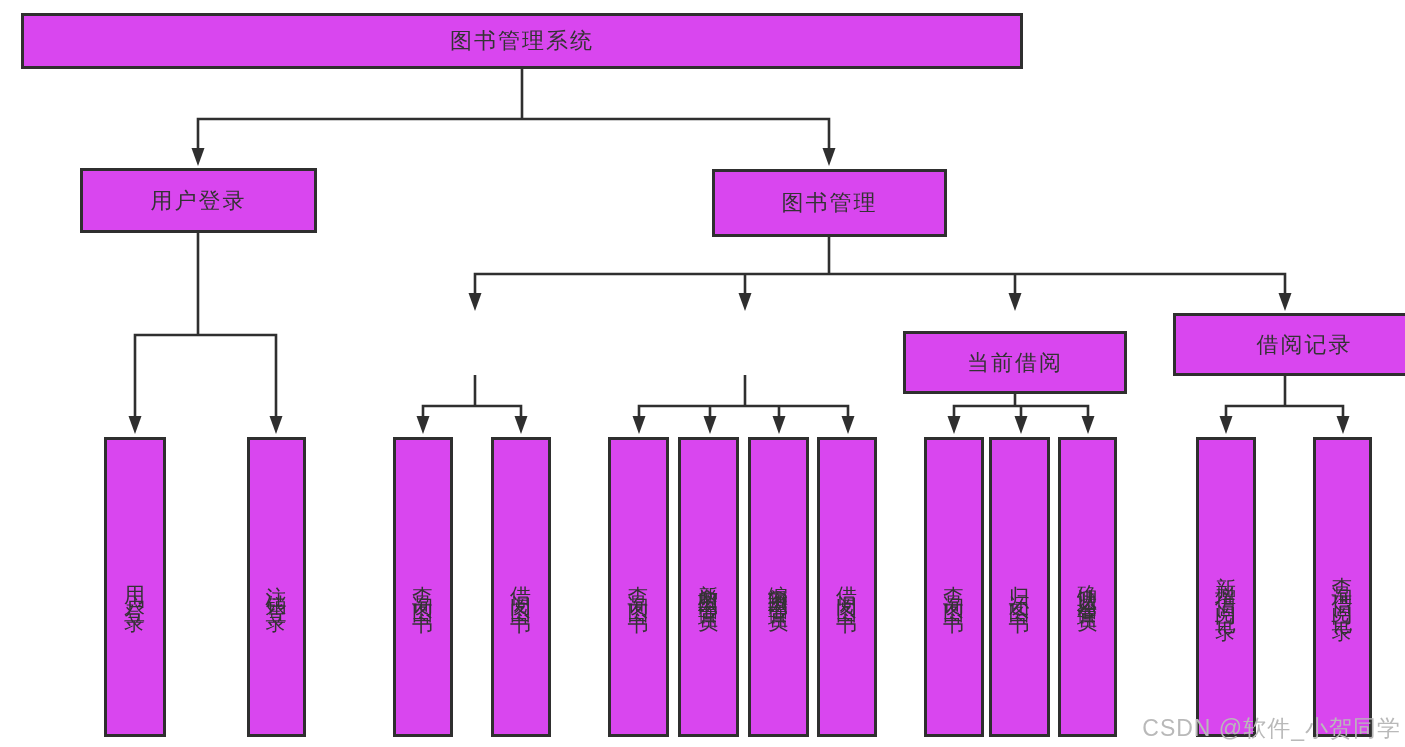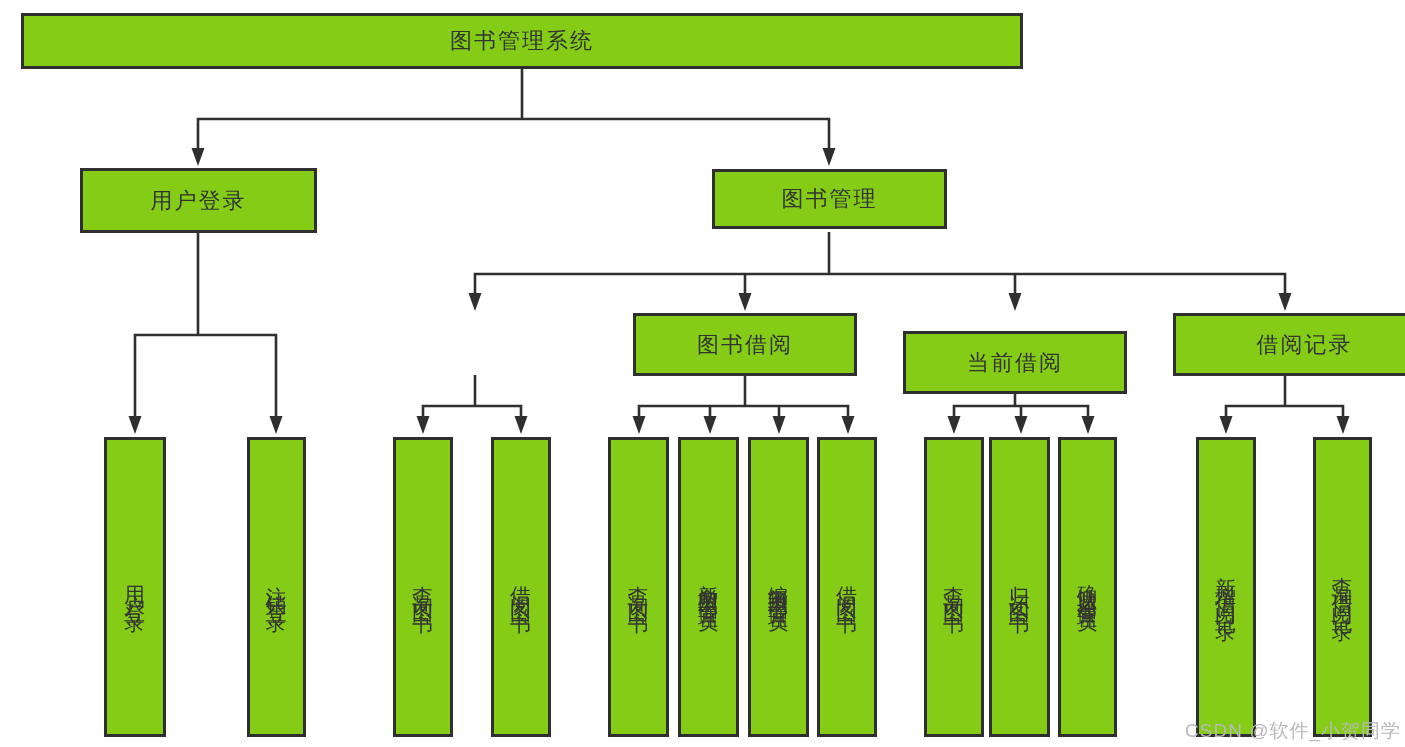--- a/index.html
+++ b/index.html
@@ -14,41 +14,41 @@
     width:1405px;height:747px;
     background:var(--background);
     overflow:hidden;
     font-family:"Liberation Sans","DejaVu Sans",sans-serif;
   }
   .wires{position:absolute;left:0;top:0;z-index:1;}
   .wires .ln{stroke:var(--line);stroke-width:2.6;fill:none;}
   .wires .ar{fill:var(--line);stroke:none;}
   .node{
     position:absolute;z-index:2;
-    background:#84cc16;
+    background:#d946ef;
     border:3px solid var(--line);
     box-sizing:border-box;
     display:flex;align-items:center;justify-content:center;
     color:var(--text);
   }
   .node.hbox span{font-size:22px;letter-spacing:2px;white-space:nowrap;}
   .node.leaf{top:437px;height:300px;}
   .node.leaf .vtext{
     writing-mode:vertical-rl;
     text-orientation:mixed;
     font-size:21px;
     letter-spacing:9px;
     line-height:1;
     white-space:nowrap;
   }
   .node.leaf .vtext.tight{letter-spacing:4px;font-size:20px;}
   .watermark{
     position:absolute;z-index:3;
     right:4px;bottom:3px;
-    font-size:19px;
+    font-size:23px;
     color:var(--watermark);
     letter-spacing:1px;
     white-space:nowrap;
   }
 </style>
 </head>
 <body>
 
 <div class="stage">
 
@@ -88,27 +88,24 @@
     <polygon class="ar" points="1336.5,416 1349.5,416 1343,434"></polygon>
   </svg>
 
   <div class="node hbox" style="left:21px;top:13px;width:1002px;height:56px">
     <span>图书管理系统</span>
   </div>
 
   <div class="node hbox" style="left:80px;top:168px;width:237px;height:65px">
     <span>用户登录</span>
   </div>
-  <div class="node hbox" style="left:712px;top:169px;width:235px;height:60px">
+  <div class="node hbox" style="left:712px;top:169px;width:235px;height:68px">
     <span>图书管理</span>
   </div>
 
-  <div class="node hbox" style="left:633px;top:313px;width:224px;height:63px">
-    <span>图书借阅</span>
-  </div>
   <div class="node hbox" style="left:903px;top:331px;width:224px;height:63px">
     <span>当前借阅</span>
   </div>
   <div class="node hbox" style="left:1173px;top:313px;width:263px;height:63px">
     <span>借阅记录</span>
   </div>
 
   <div class="node leaf" style="left:104px;width:62px">
     <span class="vtext">用户登录</span>
   </div>

